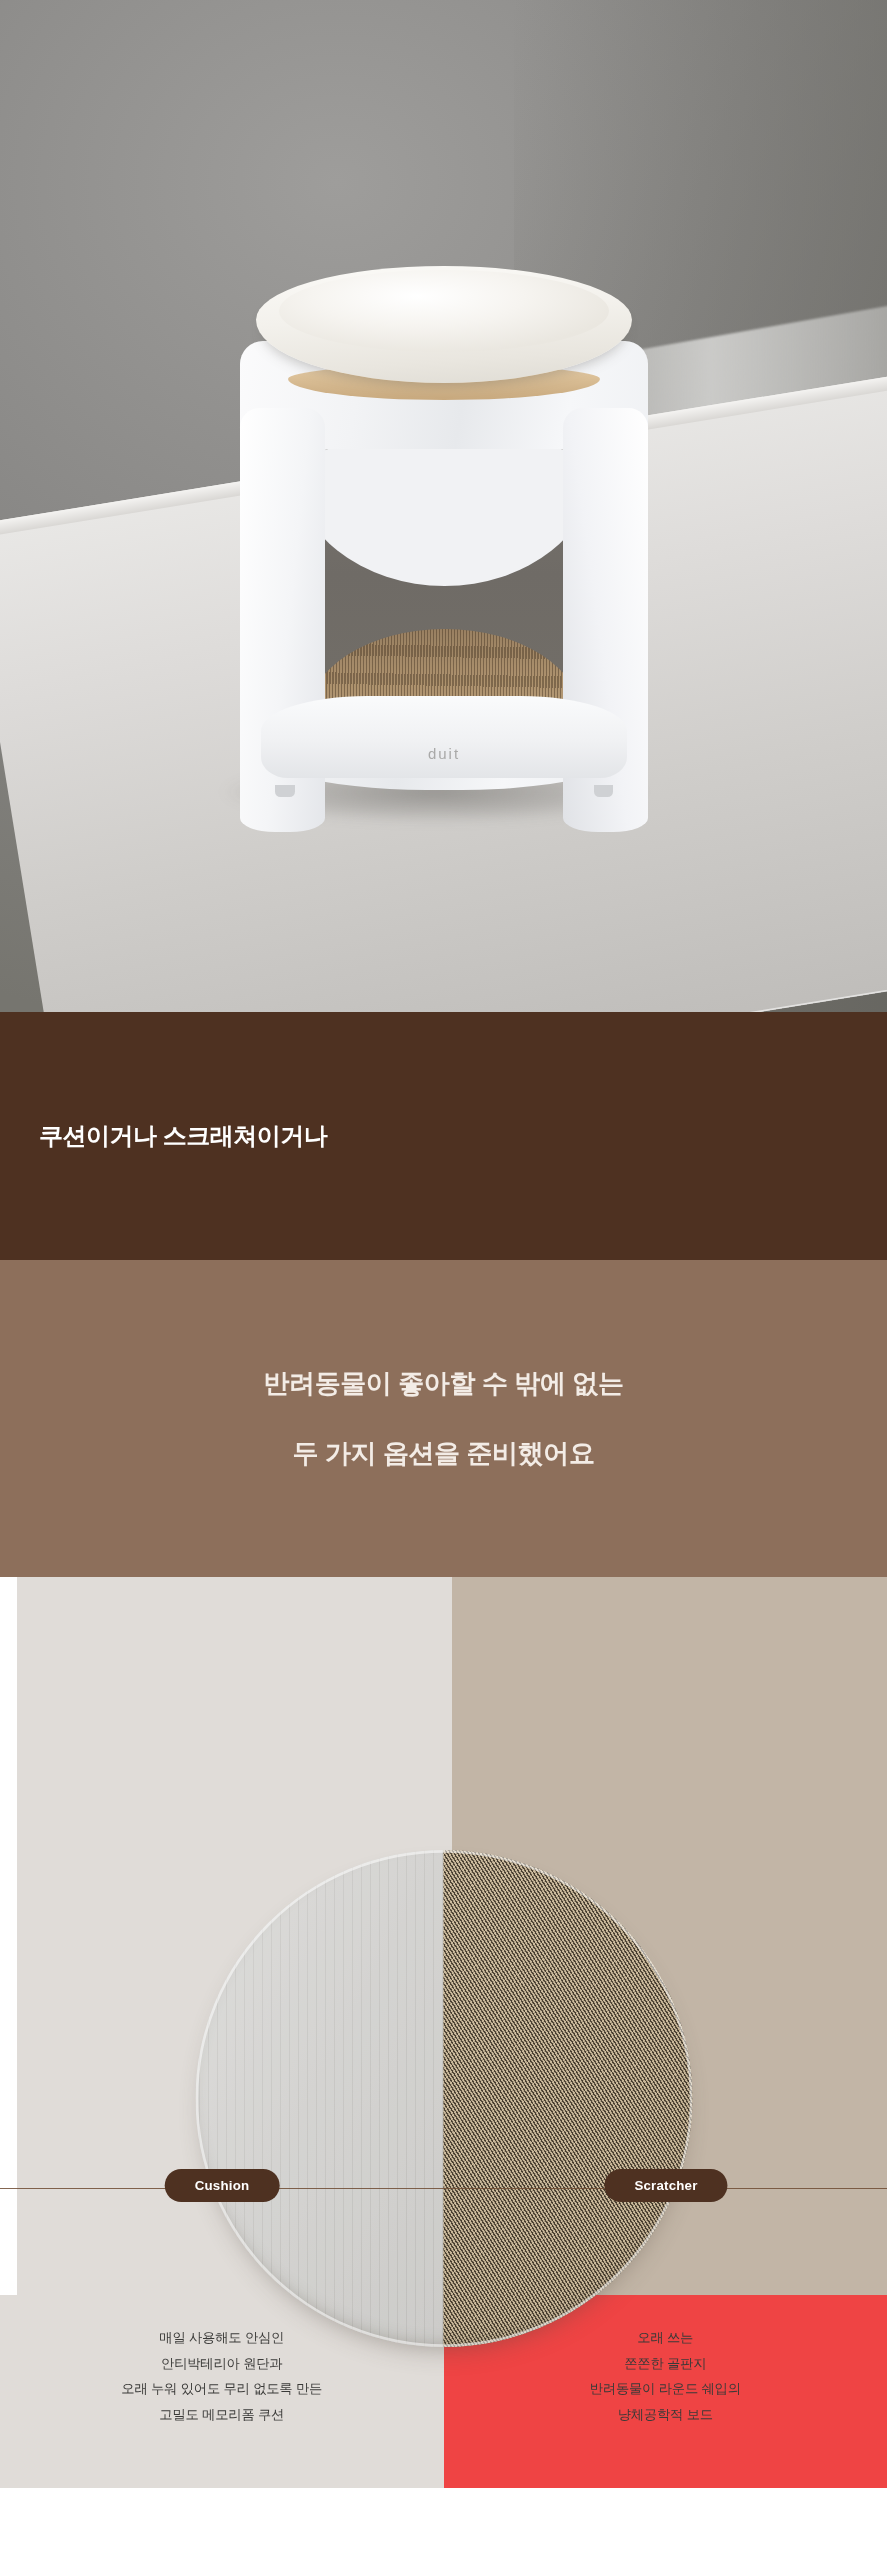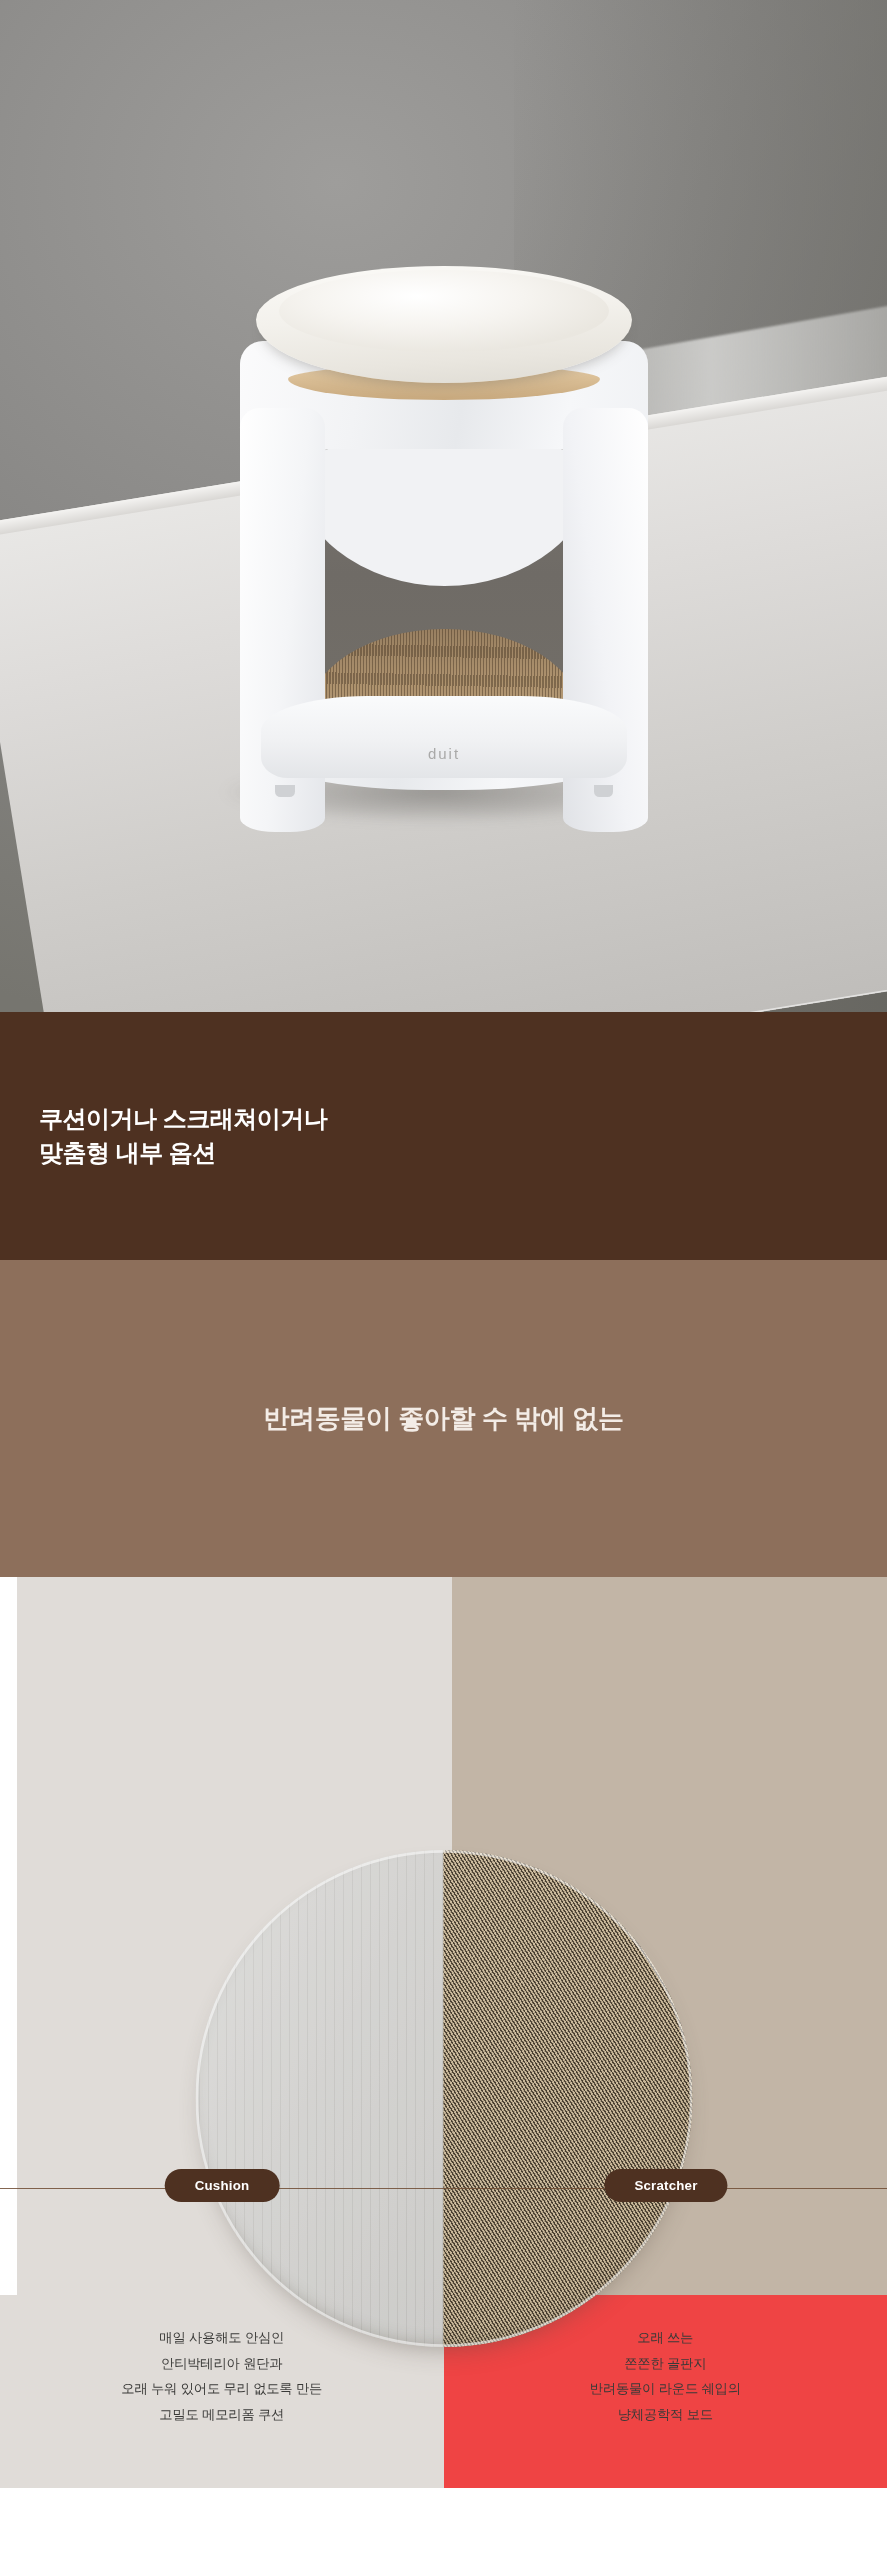--- a/index.html
+++ b/index.html
@@ -264,25 +264,25 @@
 
       <div class="wood-ring"></div>
       <div class="seat">
         <div class="seat-top"></div>
       </div>
     </div>
   </section>
 
   <section class="band-dark">
     <div class="headline">쿠션이거나 스크래쳐이거나</div>
-    <div class="headline">맞춤형 내부 옵션</div>
   </section>
 
   <section class="band-mid">
     <div class="subhead">반려동물이 좋아할 수 밖에 없는</div>
+    <div class="subhead">두 가지 옵션을 준비했어요</div>
   </section>
 
   <section class="split">
     <div class="split-half left"></div>
     <div class="split-half right"></div>
 
     <div class="disc-wrap">
       <div class="disc-shadow"></div>
       <div class="disc">
         <div class="disc-cushion"></div>

